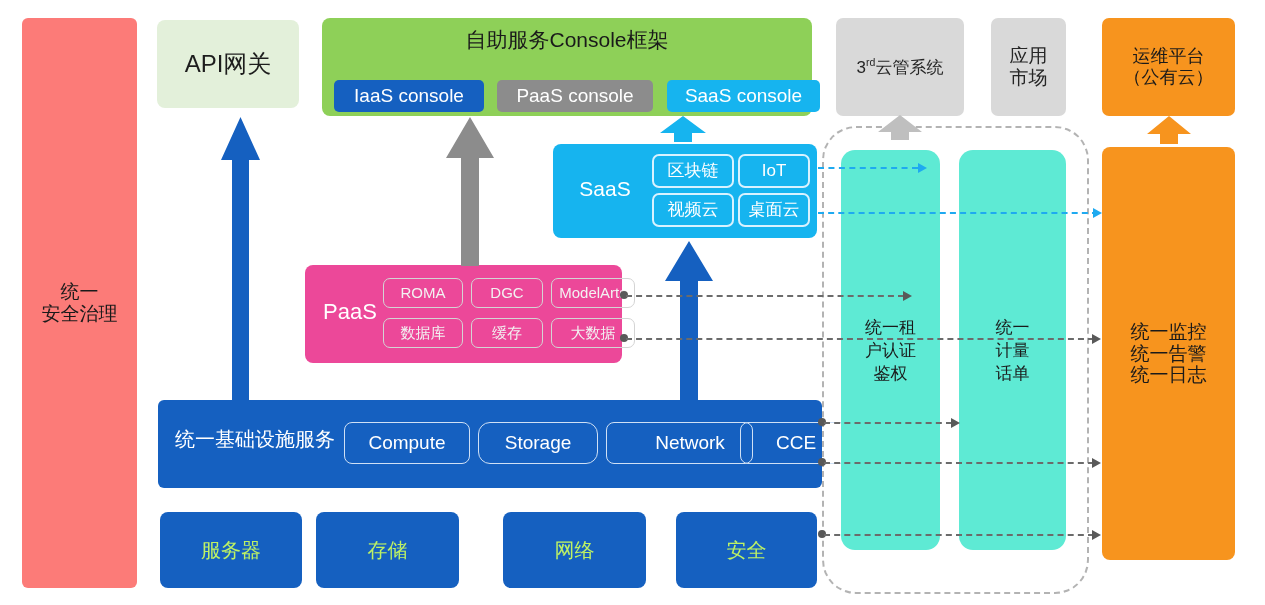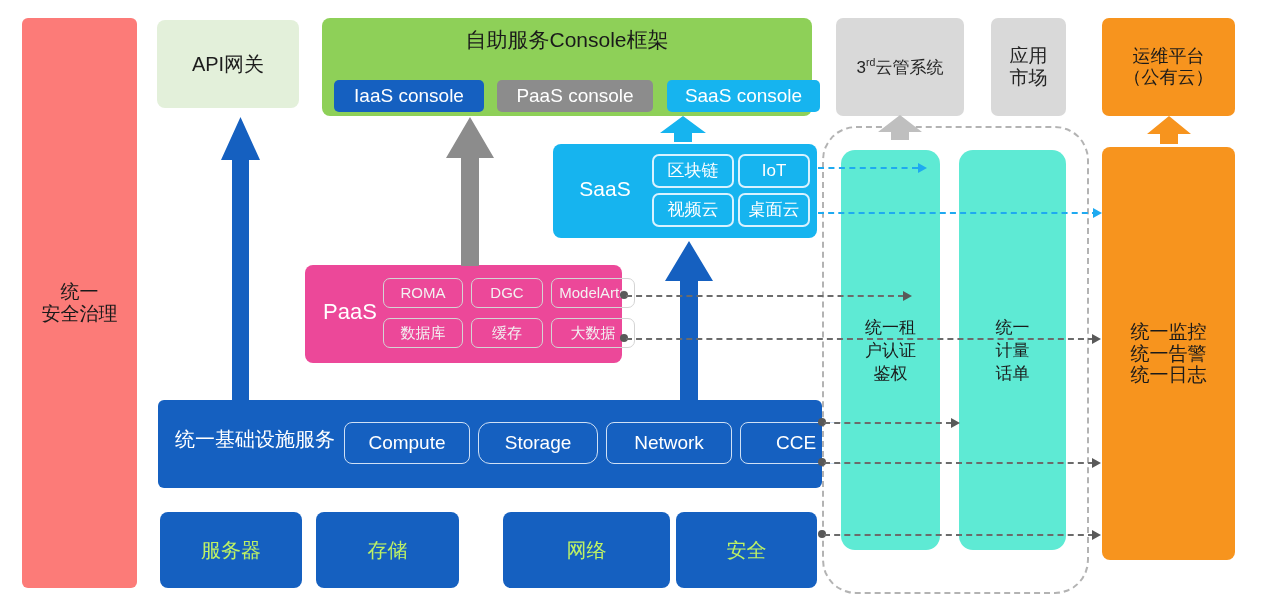--- a/index.html
+++ b/index.html
@@ -9,21 +9,21 @@
   .stage{position:absolute;left:0;top:0;width:1265px;height:605px;}
   .box{position:absolute;box-sizing:border-box;display:flex;align-items:center;
        justify-content:center;text-align:center;line-height:1.15;}
 
   
   #sec-panel{left:22px;top:18px;width:115px;height:570px;background:#fc7b78;
              border-radius:6px;color:#1a1a1a;font-size:19px;font-weight:400;}
 
   
   #api-gw{left:157px;top:20px;width:142px;height:88px;background:#e3f0da;
-          border-radius:8px;color:#1d1d1d;font-size:20px;}
+          border-radius:8px;color:#1d1d1d;font-size:24px;}
 
   
   #console-frame{left:322px;top:18px;width:490px;height:98px;background:#8ed058;
                  border-radius:8px;display:block;}
   #console-title{position:absolute;left:0;top:10px;width:490px;text-align:center;
                  font-size:21px;color:#1a1a1a;}
   .console-chip{position:absolute;top:62px;height:32px;border-radius:5px;color:#fff;
                 font-size:19px;display:flex;align-items:center;justify-content:center;}
   #chip-iaas{left:12px;width:150px;background:#1560c0;}
   #chip-paas{left:175px;width:156px;background:#8c8c8c;}
@@ -67,29 +67,29 @@
   
   #infra{left:158px;top:400px;width:664px;height:88px;background:#1560c0;
          border-radius:6px;display:block;}
   #infra-label{position:absolute;left:12px;top:28px;width:170px;text-align:center;
                color:#fff;font-size:20px;}
   .infra-chip{position:absolute;top:22px;height:40px;border:1.6px solid #cfe0f5;
               border-radius:8px;color:#fff;font-size:19px;
               display:flex;align-items:center;justify-content:center;}
   #ic0{left:186px;width:124px;}
   #ic1{left:320px;width:118px;border-radius:12px;}
-  #ic2{left:448px;width:124px;}
+  #ic2{left:448px;width:124px;padding-left:21px;}
   #ic3{left:582px;width:110px;}
 
   
   .hw{position:absolute;top:512px;height:76px;background:#1560c0;border-radius:8px;
       color:#bef264;font-size:20px;display:flex;align-items:center;justify-content:center;}
   #hw0{left:160px;width:142px;}
   #hw1{left:316px;width:143px;text-align:right;}
-  #hw2{left:503px;width:167px;text-align:center;}
+  #hw2{left:503px;width:143px;text-align:center;}
   #hw3{left:676px;width:141px;}
 
   
   #dash-container{position:absolute;left:822px;top:126px;width:263px;height:464px;
                   border:2.5px dashed #b3b3b3;border-radius:34px;}
 
   
   .gcol{position:absolute;background:#5eead4;border-radius:14px;color:#1a1a1a;
         font-size:17px;display:flex;align-items:center;justify-content:center;text-align:center;}
   #gcol-auth{left:841px;top:150px;width:99px;height:400px;}

